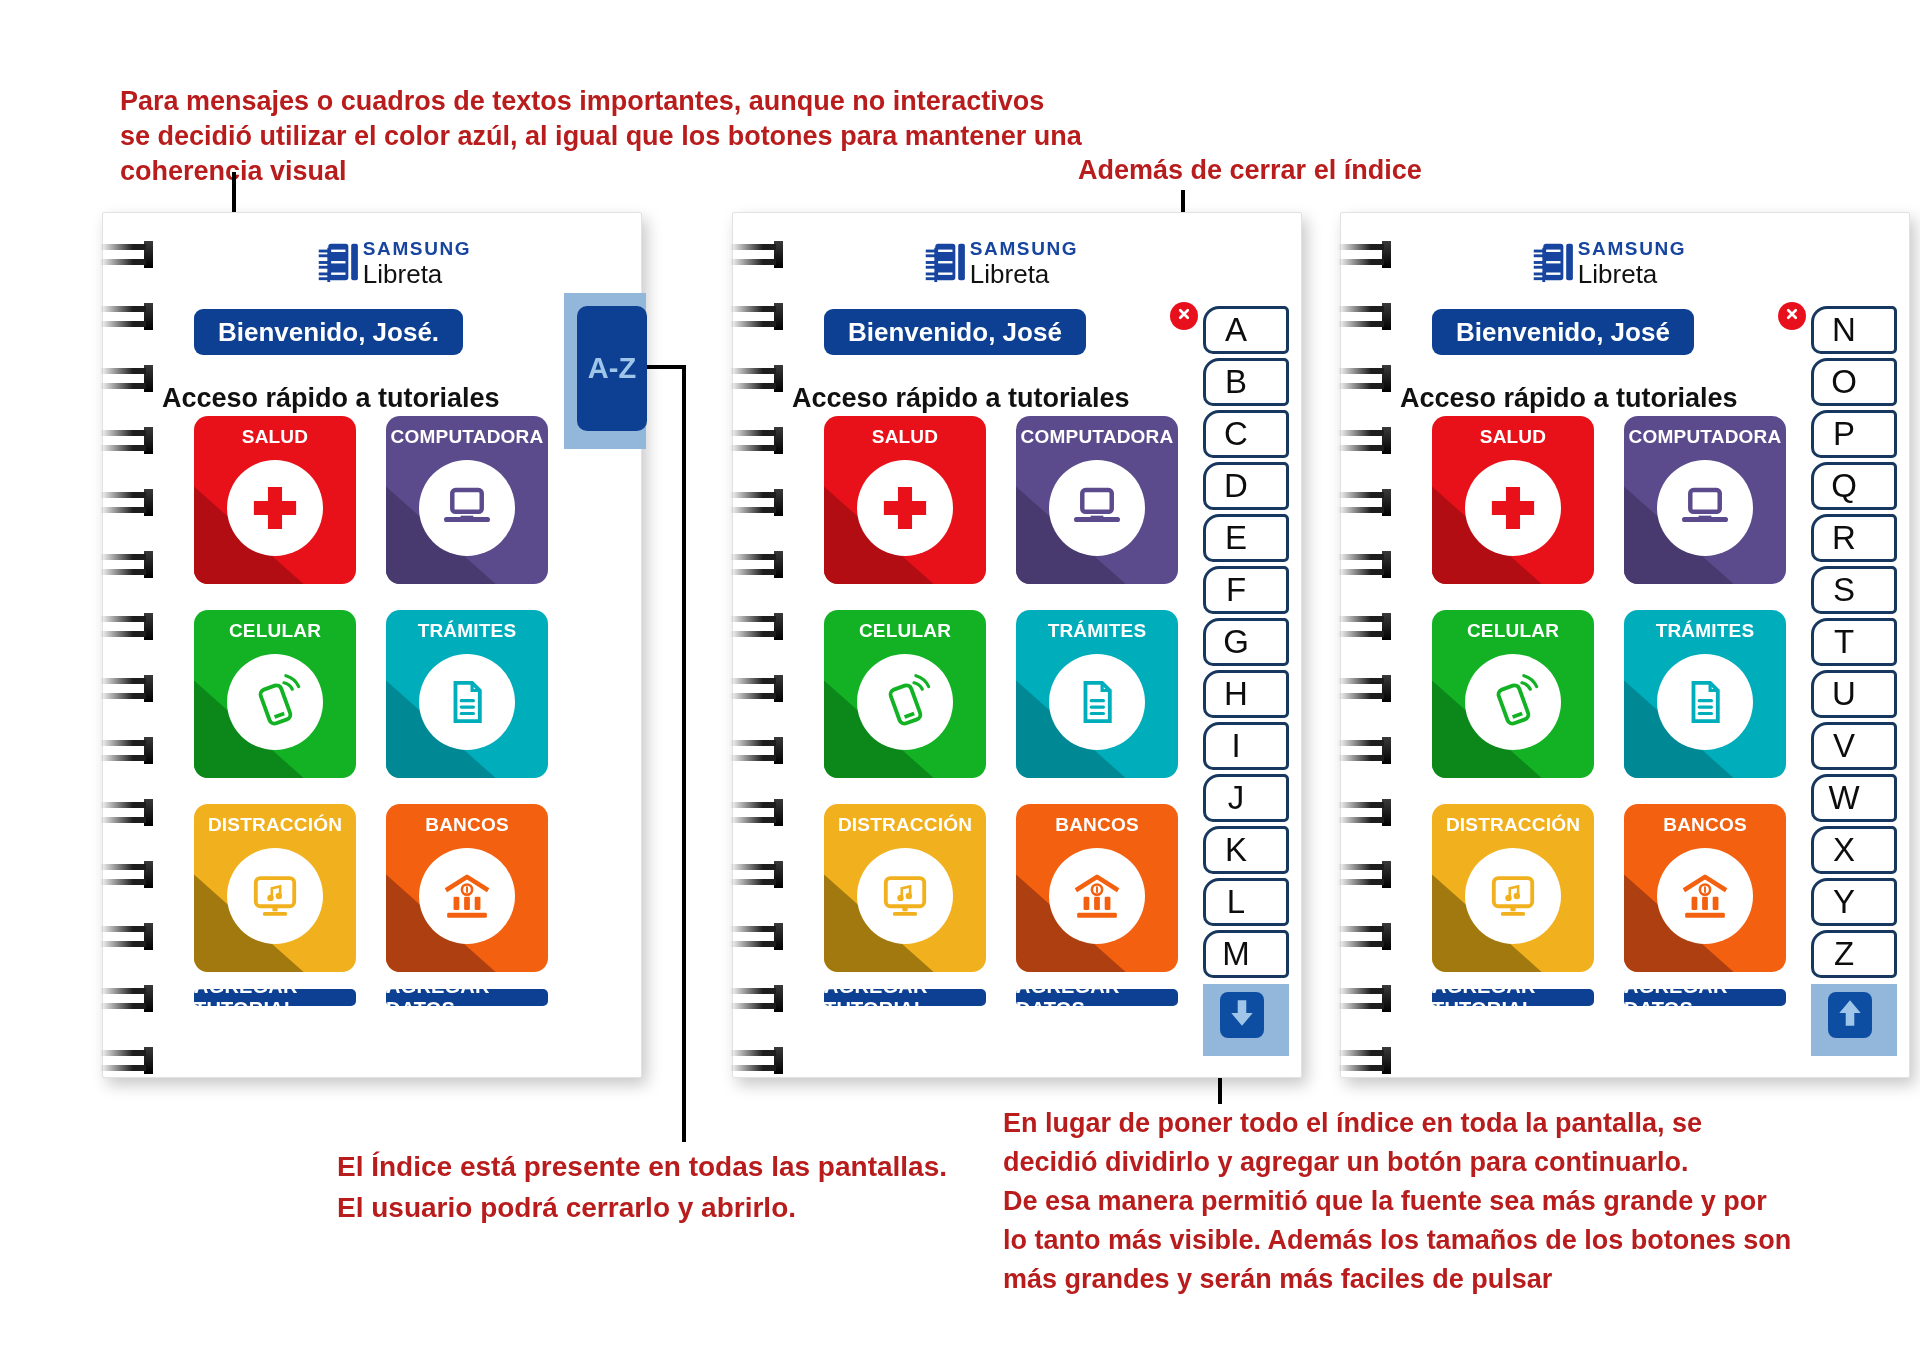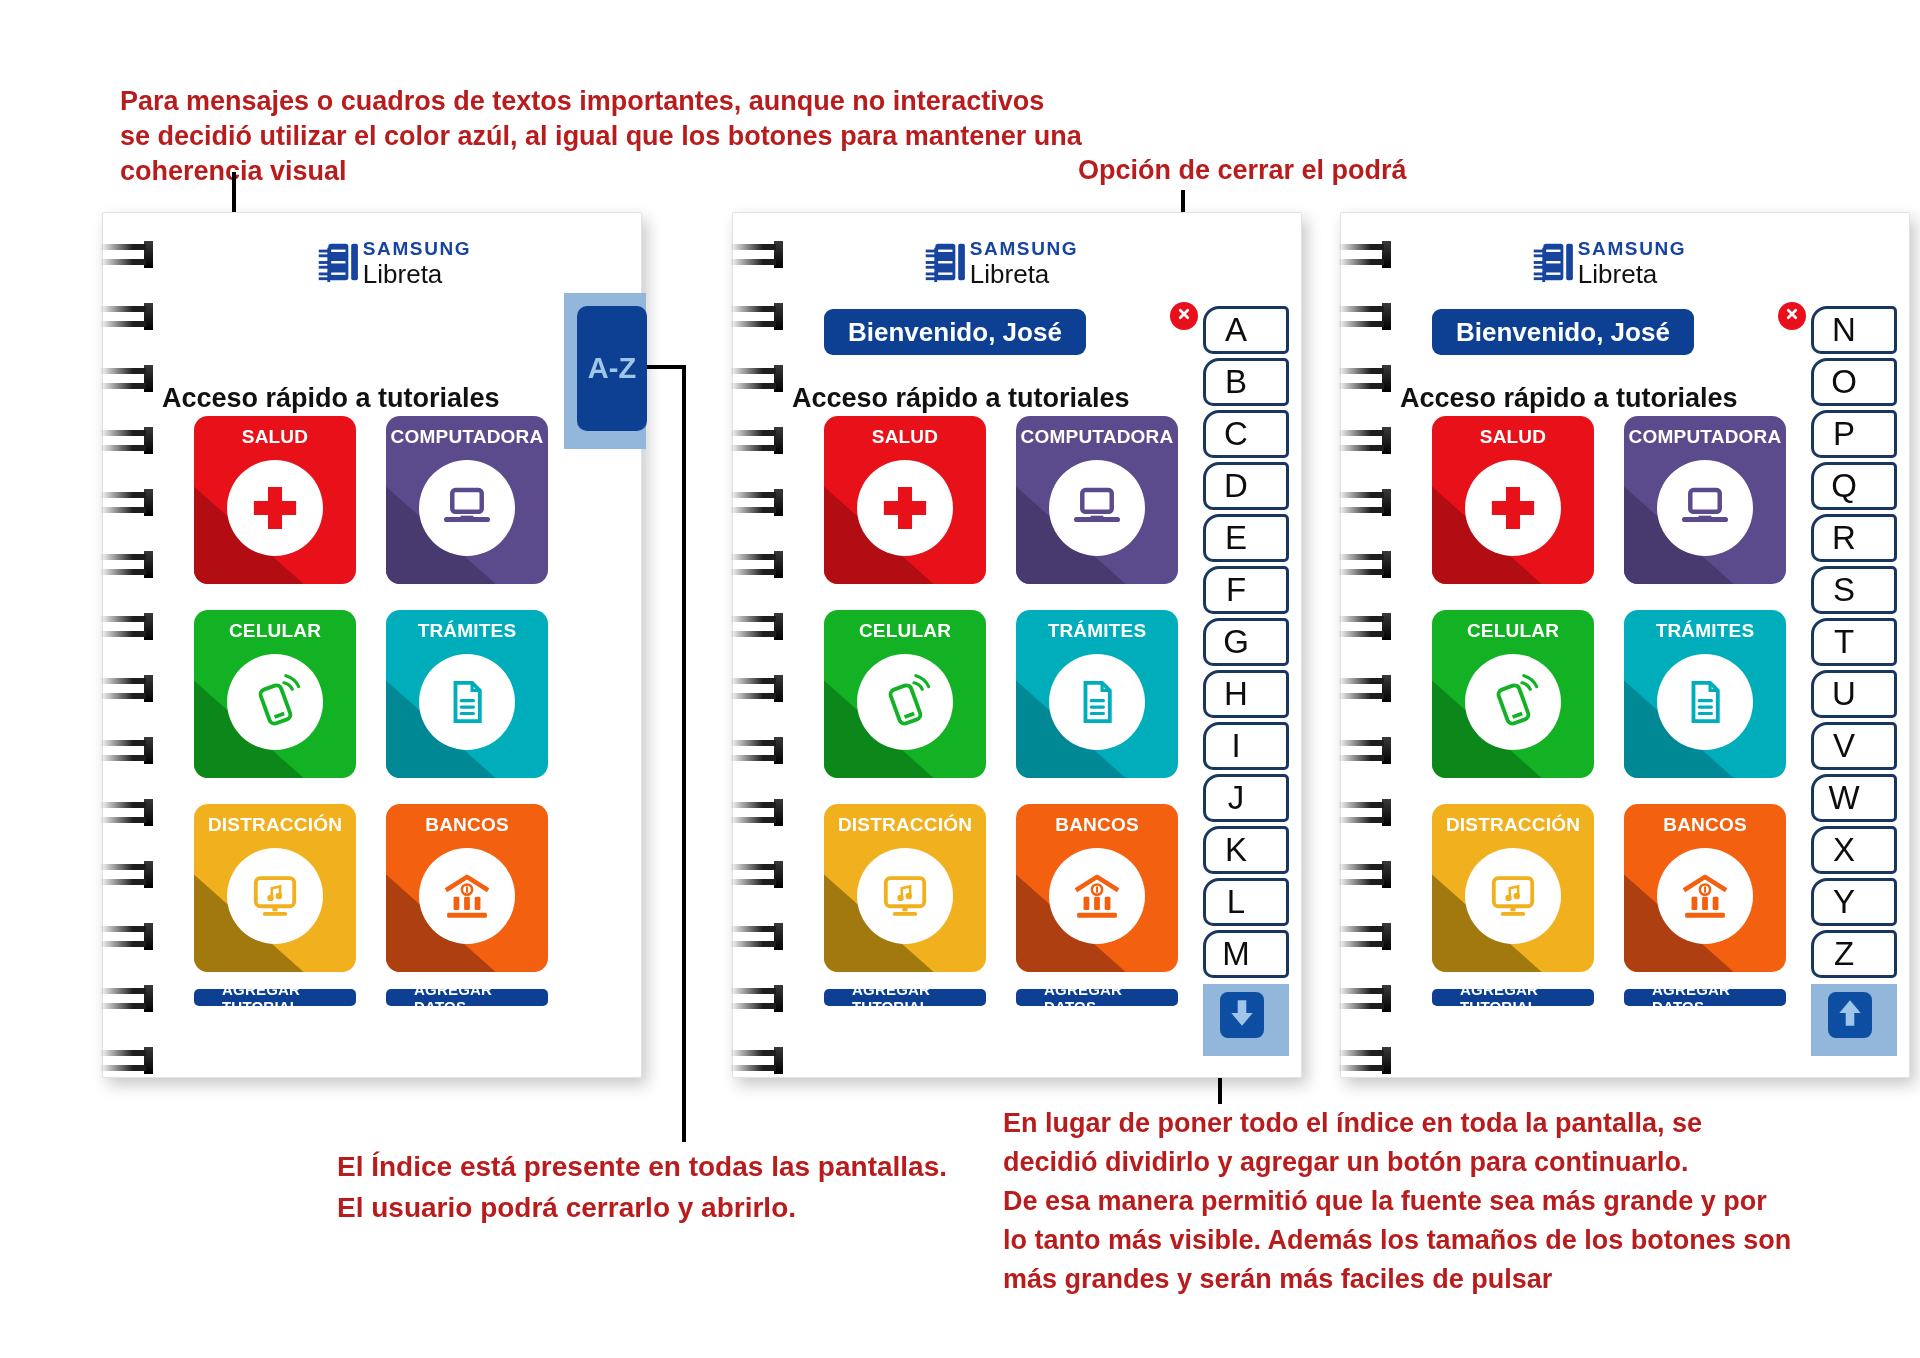--- a/index.html
+++ b/index.html
@@ -45,22 +45,22 @@
   .tile-shadow{position:absolute;inset:0;clip-path:polygon(0 42%,70% 102%,0 102%);}
   .tile-label{position:absolute;top:10px;width:100%;text-align:center;color:#fff;
               font-weight:700;font-size:19px;letter-spacing:.2px;}
   .tile-circle{position:absolute;left:33px;top:44px;width:96px;height:96px;background:#fff;
                border-radius:50%;display:flex;align-items:center;justify-content:center;}
   .tile-icon svg{display:block;}
 
   .fbtns{position:absolute;left:91px;top:776px;display:grid;
          grid-template-columns:162px 162px;column-gap:30px;}
   .fbtn{height:17px;background:var(--primary-blue);border-radius:5px;color:#fff;
-        font-weight:700;font-size:15px;display:flex;align-items:center;justify-content:center;
-        letter-spacing:.2px;cursor:pointer;padding-left:28px;}
+        font-weight:700;font-size:20px;display:flex;align-items:center;justify-content:center;
+        letter-spacing:.2px;cursor:pointer;}
 
   
   .az-bg{position:absolute;left:461px;top:80px;width:82px;height:156px;background:var(--light-blue);}
   .az-tab{position:absolute;left:13px;top:13px;width:70px;height:125px;background:var(--primary-blue);
           border-radius:10px;color:var(--accent-text-blue);font-size:29px;font-weight:700;
           display:flex;align-items:center;justify-content:center;cursor:pointer;}
 
   
   .letters{position:absolute;left:470px;top:93px;width:86px;}
   .letter-tab{box-sizing:border-box;height:48px;margin-bottom:4px;background:#fff;
@@ -74,21 +74,21 @@
                border-radius:8px;display:flex;align-items:center;justify-content:center;cursor:pointer;}
 </style>
 </head>
 <body>
 
 <div class="board" style="--primary-blue: #0d4092; --logo-blue: #16449e; --light-blue: #92b7db; --accent-text-blue: #9fc5e8; --index-border: #17375e; --nav-blue: #0d4ea3; --close-red: #e8101c;">
 
   <div class="note note-top-left">Para mensajes o cuadros de textos importantes, aunque no interactivos
 se decidió utilizar el color azúl, al igual que los botones para mantener una
 coherencia visual</div>
-  <div class="note note-close">Opción de cerrar el podrá</div>
+  <div class="note note-close">Además de cerrar el índice</div>
   <div class="note note-bottom-left">El Índice está presente en todas las pantallas.
 El usuario podrá cerrarlo y abrirlo.</div>
   <div class="note note-bottom-right">En lugar de poner todo el índice en toda la pantalla, se
 decidió dividirlo y agregar un botón para continuarlo.
 De esa manera permitió que la fuente sea más grande y por
 lo tanto más visible. Además los tamaños de los botones son
 más grandes y serán más faciles de pulsar</div>
 
   <div class="aline" style="left:232px;top:172px;width:4px;height:143px;"></div>
   <div class="aline" style="left:1181px;top:190px;width:4px;height:116px;"></div>
@@ -135,20 +135,21 @@
                 <rect x="15" y="20" width="15" height="2.5"></rect>
                 <rect x="15" y="32" width="15" height="2.5"></rect>
               </g>
         </svg>
       </span>
       <span class="brand-text">
         <span class="brand-name">SAMSUNG</span>
         <span class="brand-product">Libreta</span>
       </span>
     </div>
+    <div class="welcome">Bienvenido, José.</div>
     <div class="subtitle">Acceso rápido a tutoriales</div>
     <div class="tiles">
           <div class="tile" style="background: rgb(232, 17, 26);">
             <i class="tile-shadow" style="background:#b20d13"></i>
             <div class="tile-label">SALUD</div>
             <div class="tile-circle">
               <span class="tile-icon" style="color:#e8111a">
                 <svg width="64" height="64" viewBox="0 0 100 100">
                   <path d="M39 17h22v22h22v22H61v22H39V61H17V39h22z" fill="currentColor"></path>
                 </svg>

